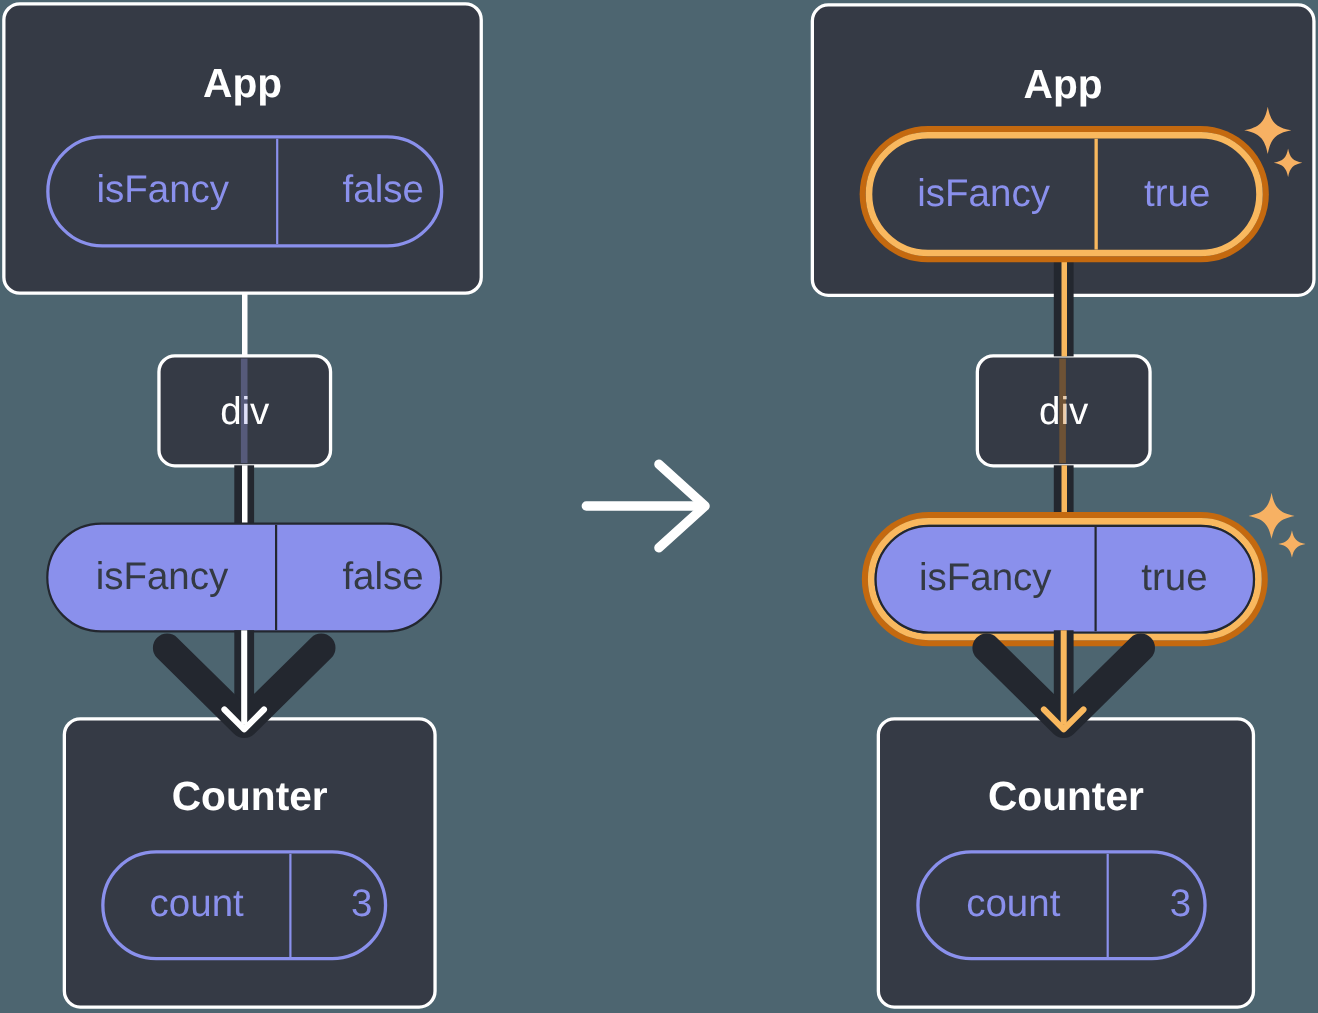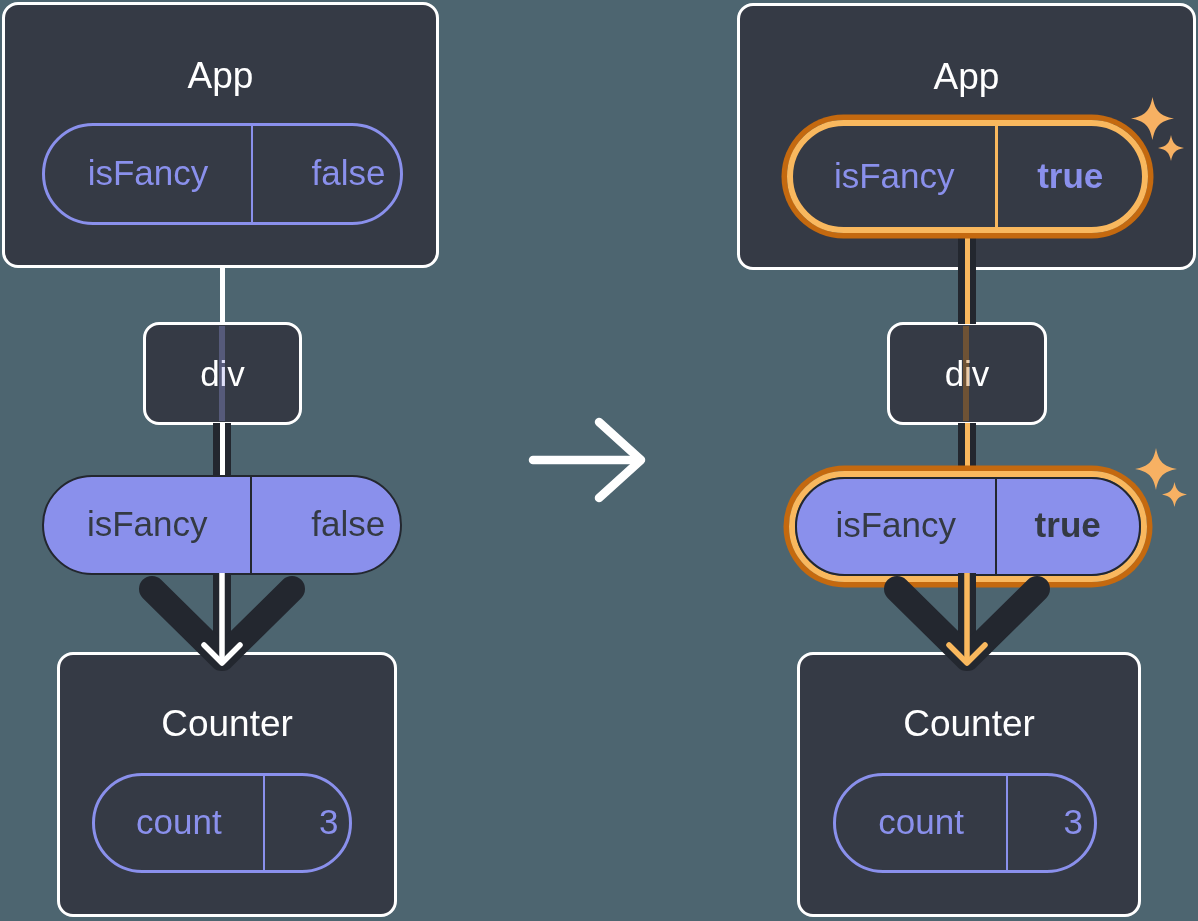--- a/index.html
+++ b/index.html
@@ -14,21 +14,21 @@
   
   .card {
     position:absolute; box-sizing:border-box;
     background: var(--card_bg, #353a45);
     border: 3.5px solid var(--card_border, #ffffff);
     border-radius: 16px;
     z-index: 1;
   }
   .card-title {
     position:absolute; left:0; right:0; text-align:center;
-    color: var(--white,#fff); font-size:37px; font-weight:400;
+    color: var(--white,#fff); font-size:37px; font-weight:700;
   }
   .div-label {
     position:absolute; inset:0; display:flex; align-items:center; justify-content:center;
     color: var(--white,#fff); font-size:35px;
   }
 
   
   .conn { position:absolute; z-index:2; }
   .conn.white-line { background: var(--white,#fff); }
   .conn.dark-band  { background: var(--dark,#23272f); }
@@ -73,21 +73,21 @@
   .hl-pill .c1 { flex:0 0 58%; }
   .hl-pill .c2 { flex:1 1 auto; }
   .hl-pill.hl-outline { color: var(--purple,#8a90ec); }
   .hl-pill.hl-outline .c2 { border-left:3px solid var(--orange_inner,#f9b85e); }
   .hl-pill.hl-filled {
     background: var(--purple,#8a90ec);
     border:2.5px solid var(--dark,#23272f);
     color: var(--text_on_purple,#343a43);
   }
   .hl-pill.hl-filled .c2 { border-left:2.5px solid var(--dark,#23272f); }
-  .bold { font-weight:bold; }
+  .bold { font-weight:normal; }
 
   
   .flow-arrow { position:absolute; z-index:4; overflow:visible; }
   .flow-arrow .dark { stroke: var(--dark,#23272f); fill:none; }
   .flow-arrow .core-w { stroke: var(--white,#fff); fill:none; }
   .flow-arrow .core-o { stroke: var(--orange_inner,#f9b85e); fill:none; }
   .mid-arrow { position:absolute; z-index:2; overflow:visible; }
   .mid-arrow path, .mid-arrow line { stroke: var(--white,#fff); fill:none; }
   .sparkle { position:absolute; z-index:5; }
   .sparkle path { fill: var(--sparkle,#f7b163); }

